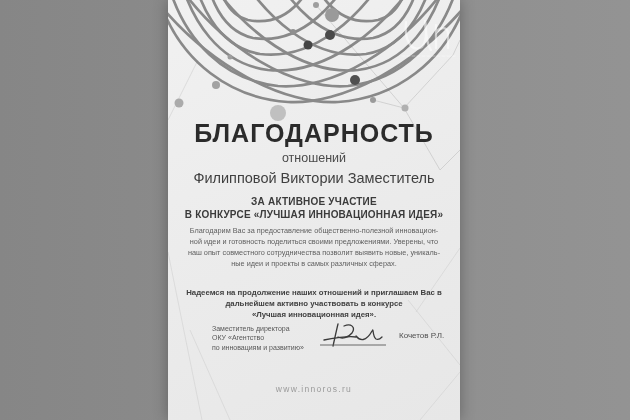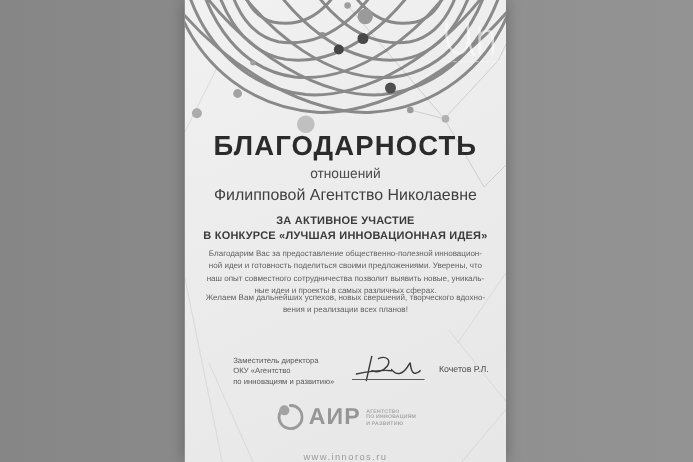--- a/index.html
+++ b/index.html
@@ -106,57 +106,48 @@
         <path d="M 238,22 C 236,40 243,51 252,48 C 259,45 259,30 257,21"></path>
         <path d="M 257,21 C 258,35 259,45 263,50"></path>
         <path d="M 268,25 L 268,48 M 268,32 C 273,26 280,27 280,34 L 280,48"></path>
         <path d="M 234,56 L 288,56" stroke-width="1" stroke-dasharray="3 2" opacity="0.7"></path>
       </g>
     </svg>
 
     <div class="content">
       <div class="title">БЛАГОДАРНОСТЬ</div>
       <div class="presented">отношений</div>
-      <div class="recipient">Филипповой Агентство Николаевне</div>
+      <div class="recipient">Филипповой Виктории Заместитель</div>
       <div class="reason">ЗА АКТИВНОЕ УЧАСТИЕ
 В КОНКУРСЕ «ЛУЧШАЯ ИННОВАЦИОННАЯ ИДЕЯ»</div>
       <div class="para thanks">Благодарим Вас за предоставление общественно-полезной инновацион-
 ной идеи и готовность поделиться своими предложениями. Уверены, что
 наш опыт совместного сотрудничества позволит выявить новые, уникаль-
 ные идеи и проекты в самых различных сферах.</div>
-      <div class="para wishes">Желаем Вам дальнейших успехов, новых свершений, творческого вдохно-
-вения и реализации всех планов!</div>
+      <div class="para closing">Надеемся на продолжение наших отношений и приглашаем Вас в
+дальнейшем активно участвовать в конкурсе
+«Лучшая инновационная идея».</div>
 
       <div class="sig-row">
         <div class="sig-position">Заместитель директора
 ОКУ «Агентство
 по инновациям и развитию»</div>
         <div class="sig-area">
           <svg viewBox="0 0 72 34" width="72" height="34">
             <g stroke="#3a3a3a" stroke-width="1.3" fill="none" stroke-linecap="round">
               <path d="M 6,22 C 14,20 30,18 38,19"></path>
               <path d="M 20,6 C 18,14 16,24 15,28"></path>
               <path d="M 26,8 C 33,5 38,9 34,15 C 30,20 24,21 20,19"></path>
               <path d="M 38,18 C 42,23 48,24 54,13 C 56,9 54,18 58,21 C 60,22 62,21 64,19"></path>
             </g>
             <path d="M 2,27 L 68,27" stroke="#5a5a5a" stroke-width="0.9"></path>
           </svg>
         </div>
         <div class="sig-name">Кочетов Р.Л.</div>
       </div>
 
       <div class="footer">
-        <div class="footer-row">
-          <svg width="26" height="26" viewBox="0 0 26 26">
-            <path d="M 5,8 A 10.5,10.5 0 1 0 14,2.6" stroke="#9a9a9a" stroke-width="2.6" fill="none" stroke-linecap="round"></path>
-            <circle cx="8.5" cy="7" r="4.6" fill="#a3a3a3"></circle>
-          </svg>
-          <div class="air-acronym">АИР</div>
-          <div class="air-full">АГЕНТСТВО
-ПО ИННОВАЦИЯМ
-И РАЗВИТИЮ</div>
-        </div>
         <div class="website">www.innoros.ru</div>
       </div>
     </div>
 
   </div>
 </div>
 
 </body></html>

